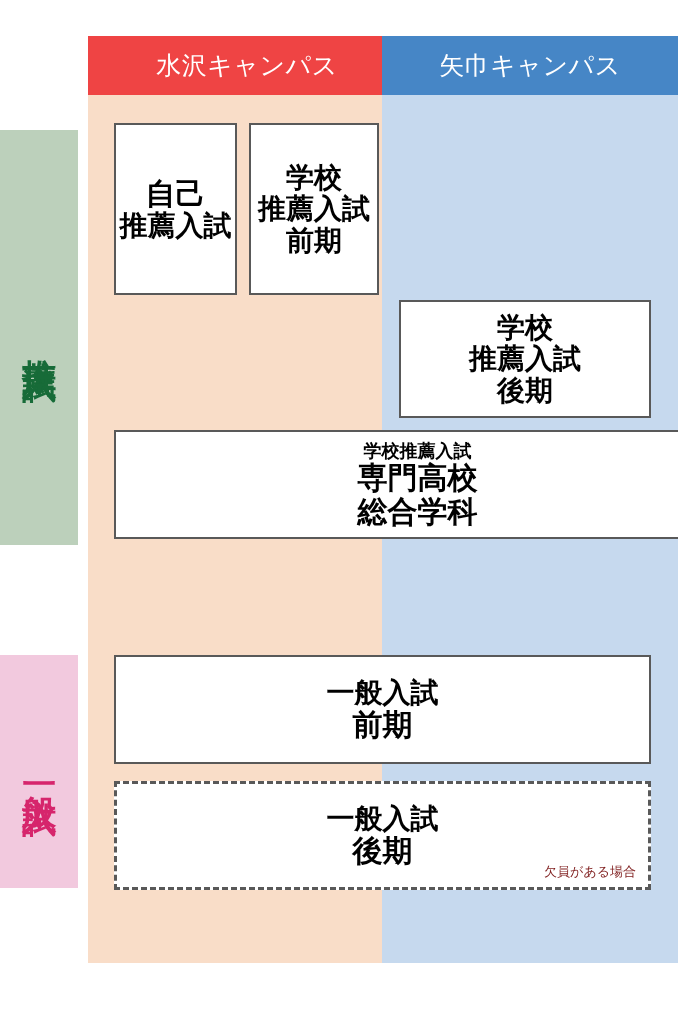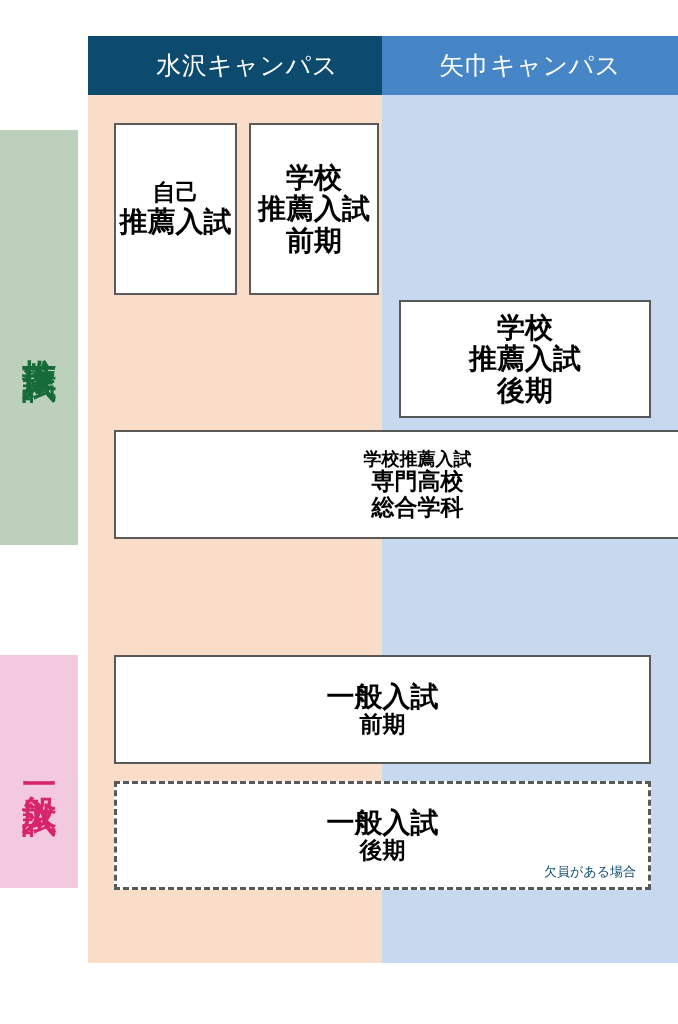--- a/index.html
+++ b/index.html
@@ -43,21 +43,21 @@
     justify-content: center;
     color: #ffffff;
     font-size: 25px;
     font-weight: 400;
     letter-spacing: 0.5px;
     white-space: nowrap;
   }
   #header-mizusawa {
     left: 88px;
     width: 318px;
-    background: #0c4a6e;
+    background: #ef4444;
   }
   #header-yahaba {
     left: 382px;
     width: 296px;
     background: #4686C6;
   }
 
   
   .sidebar {
     position: absolute;
@@ -105,39 +105,39 @@
     border-style: dashed;
     border-width: 3px;
   }
   .line {
     font-weight: bold;
     line-height: 1.12;
     white-space: nowrap;
   }
   .line.sm { font-size: 18px; }
   .line.md { font-size: 28px; }
-  .line.lg { font-size: 23px; }
+  .line.lg { font-size: 30px; }
 
   #box-jiko      { left: 114px; top: 123px; width: 123px; height: 172px; }
   #box-gakko-zen { left: 249px; top: 123px; width: 130px; height: 172px; }
   #box-gakko-kou { left: 399px; top: 300px; width: 252px; height: 118px; }
   #box-senmon    { left: 114px; top: 430px; width: 607px; height: 109px; }
   #box-ippan-zen { left: 114px; top: 655px; width: 537px; height: 109px; }
   #box-ippan-kou { left: 114px; top: 781px; width: 537px; height: 109px; }
 
   #box-ippan-kou .stack {
     display: flex;
     flex-direction: column;
     align-items: center;
   }
   .note-red {
     position: absolute;
     right: 12px;
     bottom: 6px;
-    color: #0c4a6e;
+    color: #7f1d1d;
     font-size: 13px;
     font-weight: normal;
     white-space: nowrap;
   }
 </style>
 </head>
 <body>
 
 <div class="col-band" id="band-mizusawa"></div>
 <div class="col-band" id="band-yahaba"></div>

